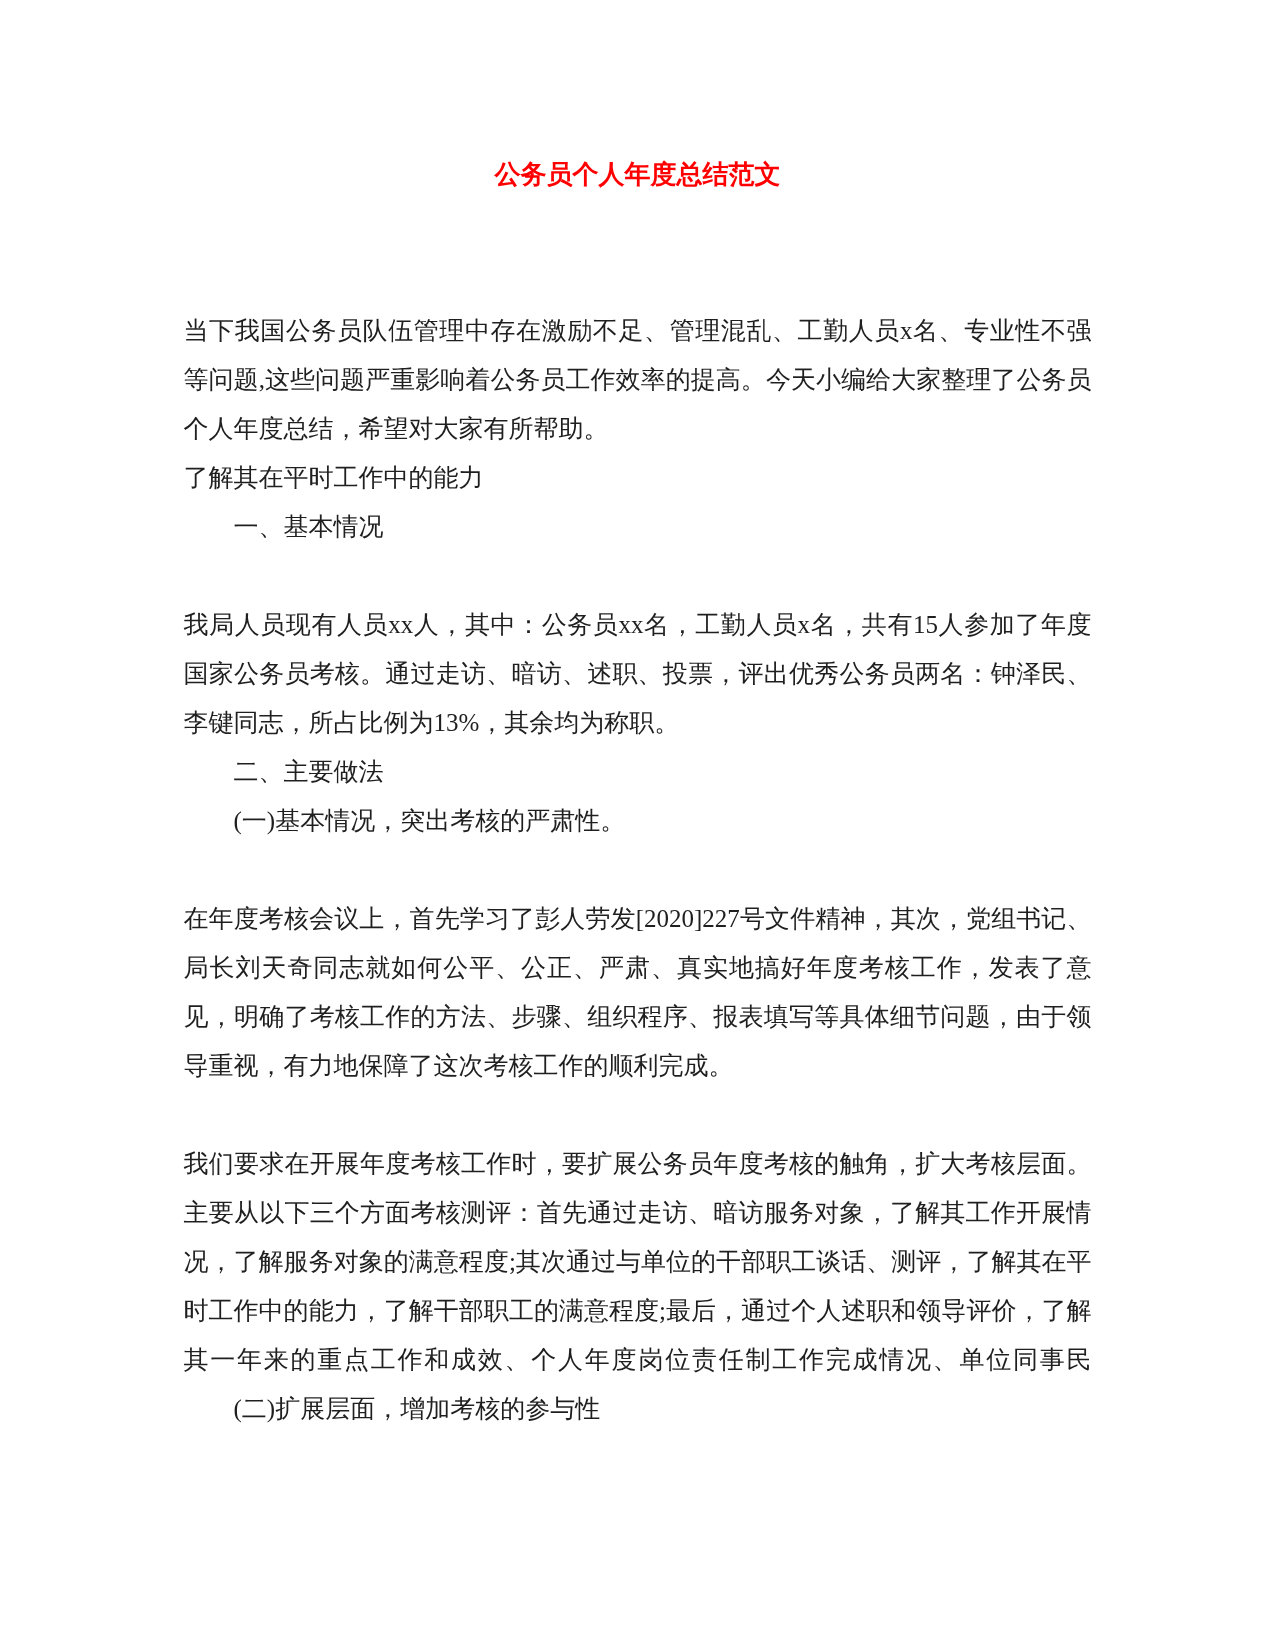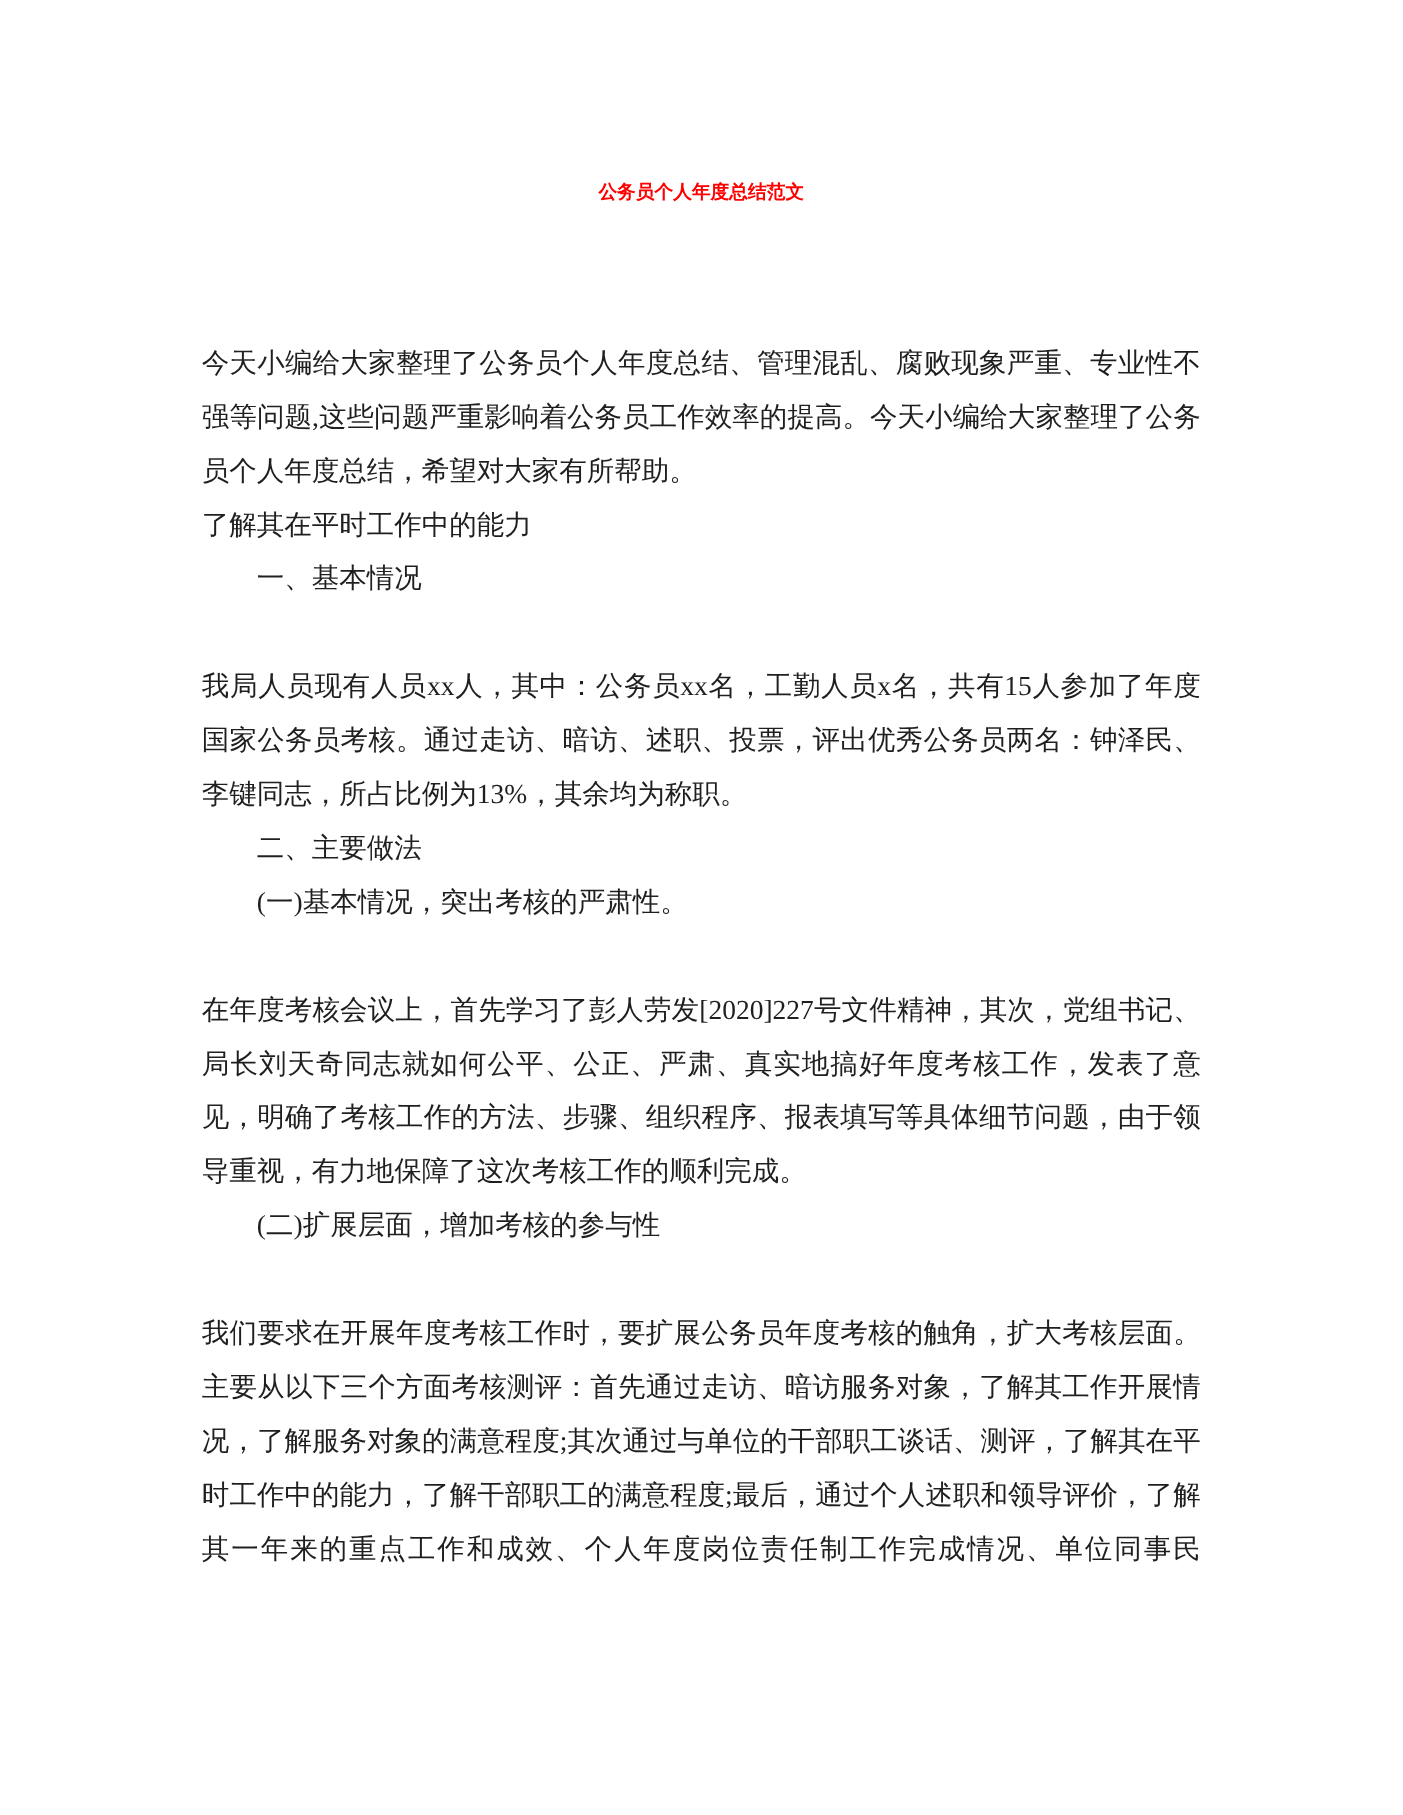--- a/index.html
+++ b/index.html
@@ -16,21 +16,21 @@
   .page {
     position: relative;
     width: 1275px;
     height: 1650px;
     background: #ffffff;
   }
   .doc-title {
     margin: 156px auto 112px auto;
     width: 908px;
     text-align: center;
-    font-size: 17px;
+    font-size: 26px;
     line-height: 38px;
     font-weight: bold;
     color: #ff0000;
     letter-spacing: 0;
   }
   .content {
     width: 908px;
     margin: 0 auto;
   }
   .para {
@@ -53,23 +53,23 @@
     
     text-align-last: justify;
   }
 </style>
 </head>
 <body>
 
 <div class="page">
   <h1 class="doc-title" style="color: rgb(255, 0, 0);">公务员个人年度总结范文</h1>
   <div class="content">
-      <p class="para">今天小编给大家整理了公务员个人年度总结、管理混乱、腐败现象严重、专业性不强等问题,这些问题严重影响着公务员工作效率的提高。今天小编给大家整理了公务员个人年度总结，希望对大家有所帮助。</p>
+      <p class="para">当下我国公务员队伍管理中存在激励不足、管理混乱、工勤人员x名、专业性不强等问题,这些问题严重影响着公务员工作效率的提高。今天小编给大家整理了公务员个人年度总结，希望对大家有所帮助。</p>
       <p class="para">了解其在平时工作中的能力</p>
       <p class="para indent">一、基本情况</p>
       <p class="para spaced">我局人员现有人员xx人，其中：公务员xx名，工勤人员x名，共有15人参加了年度国家公务员考核。通过走访、暗访、述职、投票，评出优秀公务员两名：钟泽民、李键同志，所占比例为13%，其余均为称职。</p>
       <p class="para indent">二、主要做法</p>
       <p class="para indent">(一)基本情况，突出考核的严肃性。</p>
       <p class="para spaced">在年度考核会议上，首先学习了彭人劳发[2020]227号文件精神，其次，党组书记、局长刘天奇同志就如何公平、公正、严肃、真实地搞好年度考核工作，发表了意见，明确了考核工作的方法、步骤、组织程序、报表填写等具体细节问题，由于领导重视，有力地保障了这次考核工作的顺利完成。</p>
+      <p class="para spaced continues">我们要求在开展年度考核工作时，要扩展公务员年度考核的触角，扩大考核层面。主要从以下三个方面考核测评：首先通过走访、暗访服务对象，了解其工作开展情况，了解服务对象的满意程度;其次通过与单位的干部职工谈话、测评，了解其在平时工作中的能力，了解干部职工的满意程度;最后，通过个人述职和领导评价，了解其一年来的重点工作和成效、个人年度岗位责任制工作完成情况、单位同事民</p>
       <p class="para indent">(二)扩展层面，增加考核的参与性</p>
-      <p class="para spaced continues">我们要求在开展年度考核工作时，要扩展公务员年度考核的触角，扩大考核层面。主要从以下三个方面考核测评：首先通过走访、暗访服务对象，了解其工作开展情况，了解服务对象的满意程度;其次通过与单位的干部职工谈话、测评，了解其在平时工作中的能力，了解干部职工的满意程度;最后，通过个人述职和领导评价，了解其一年来的重点工作和成效、个人年度岗位责任制工作完成情况、单位同事民</p>
     </div>
 </div>
 
 </body></html>

